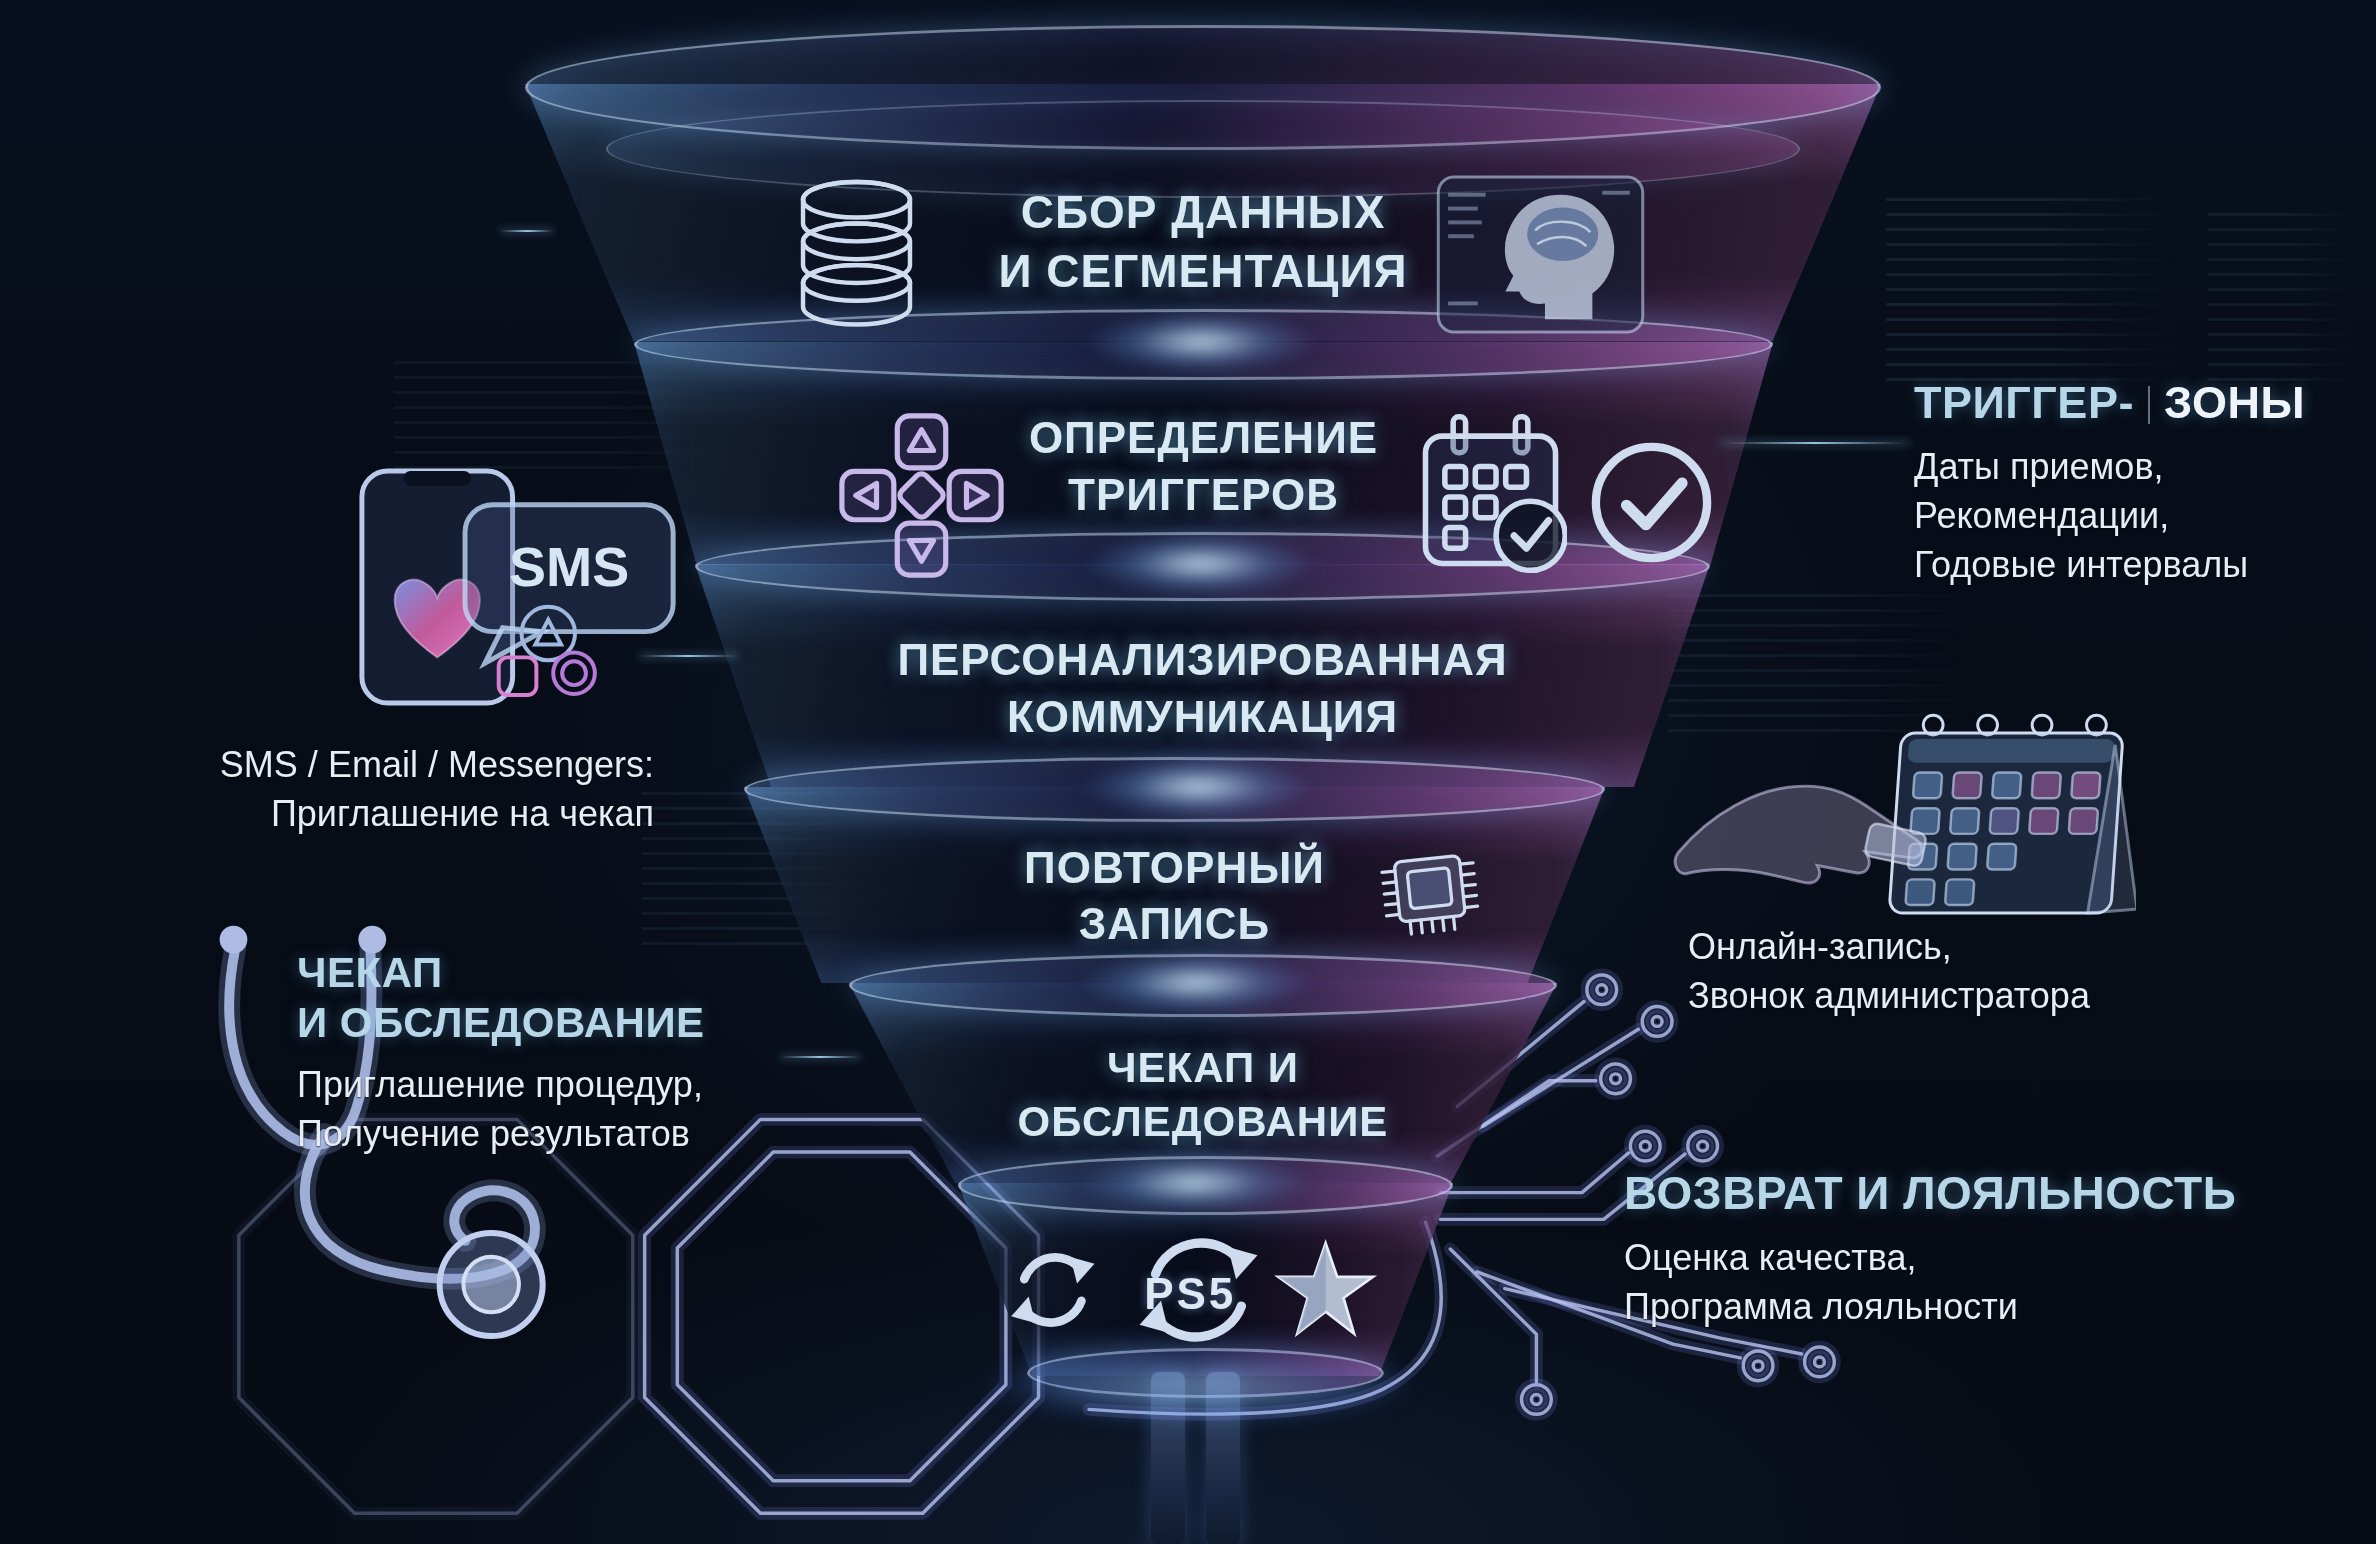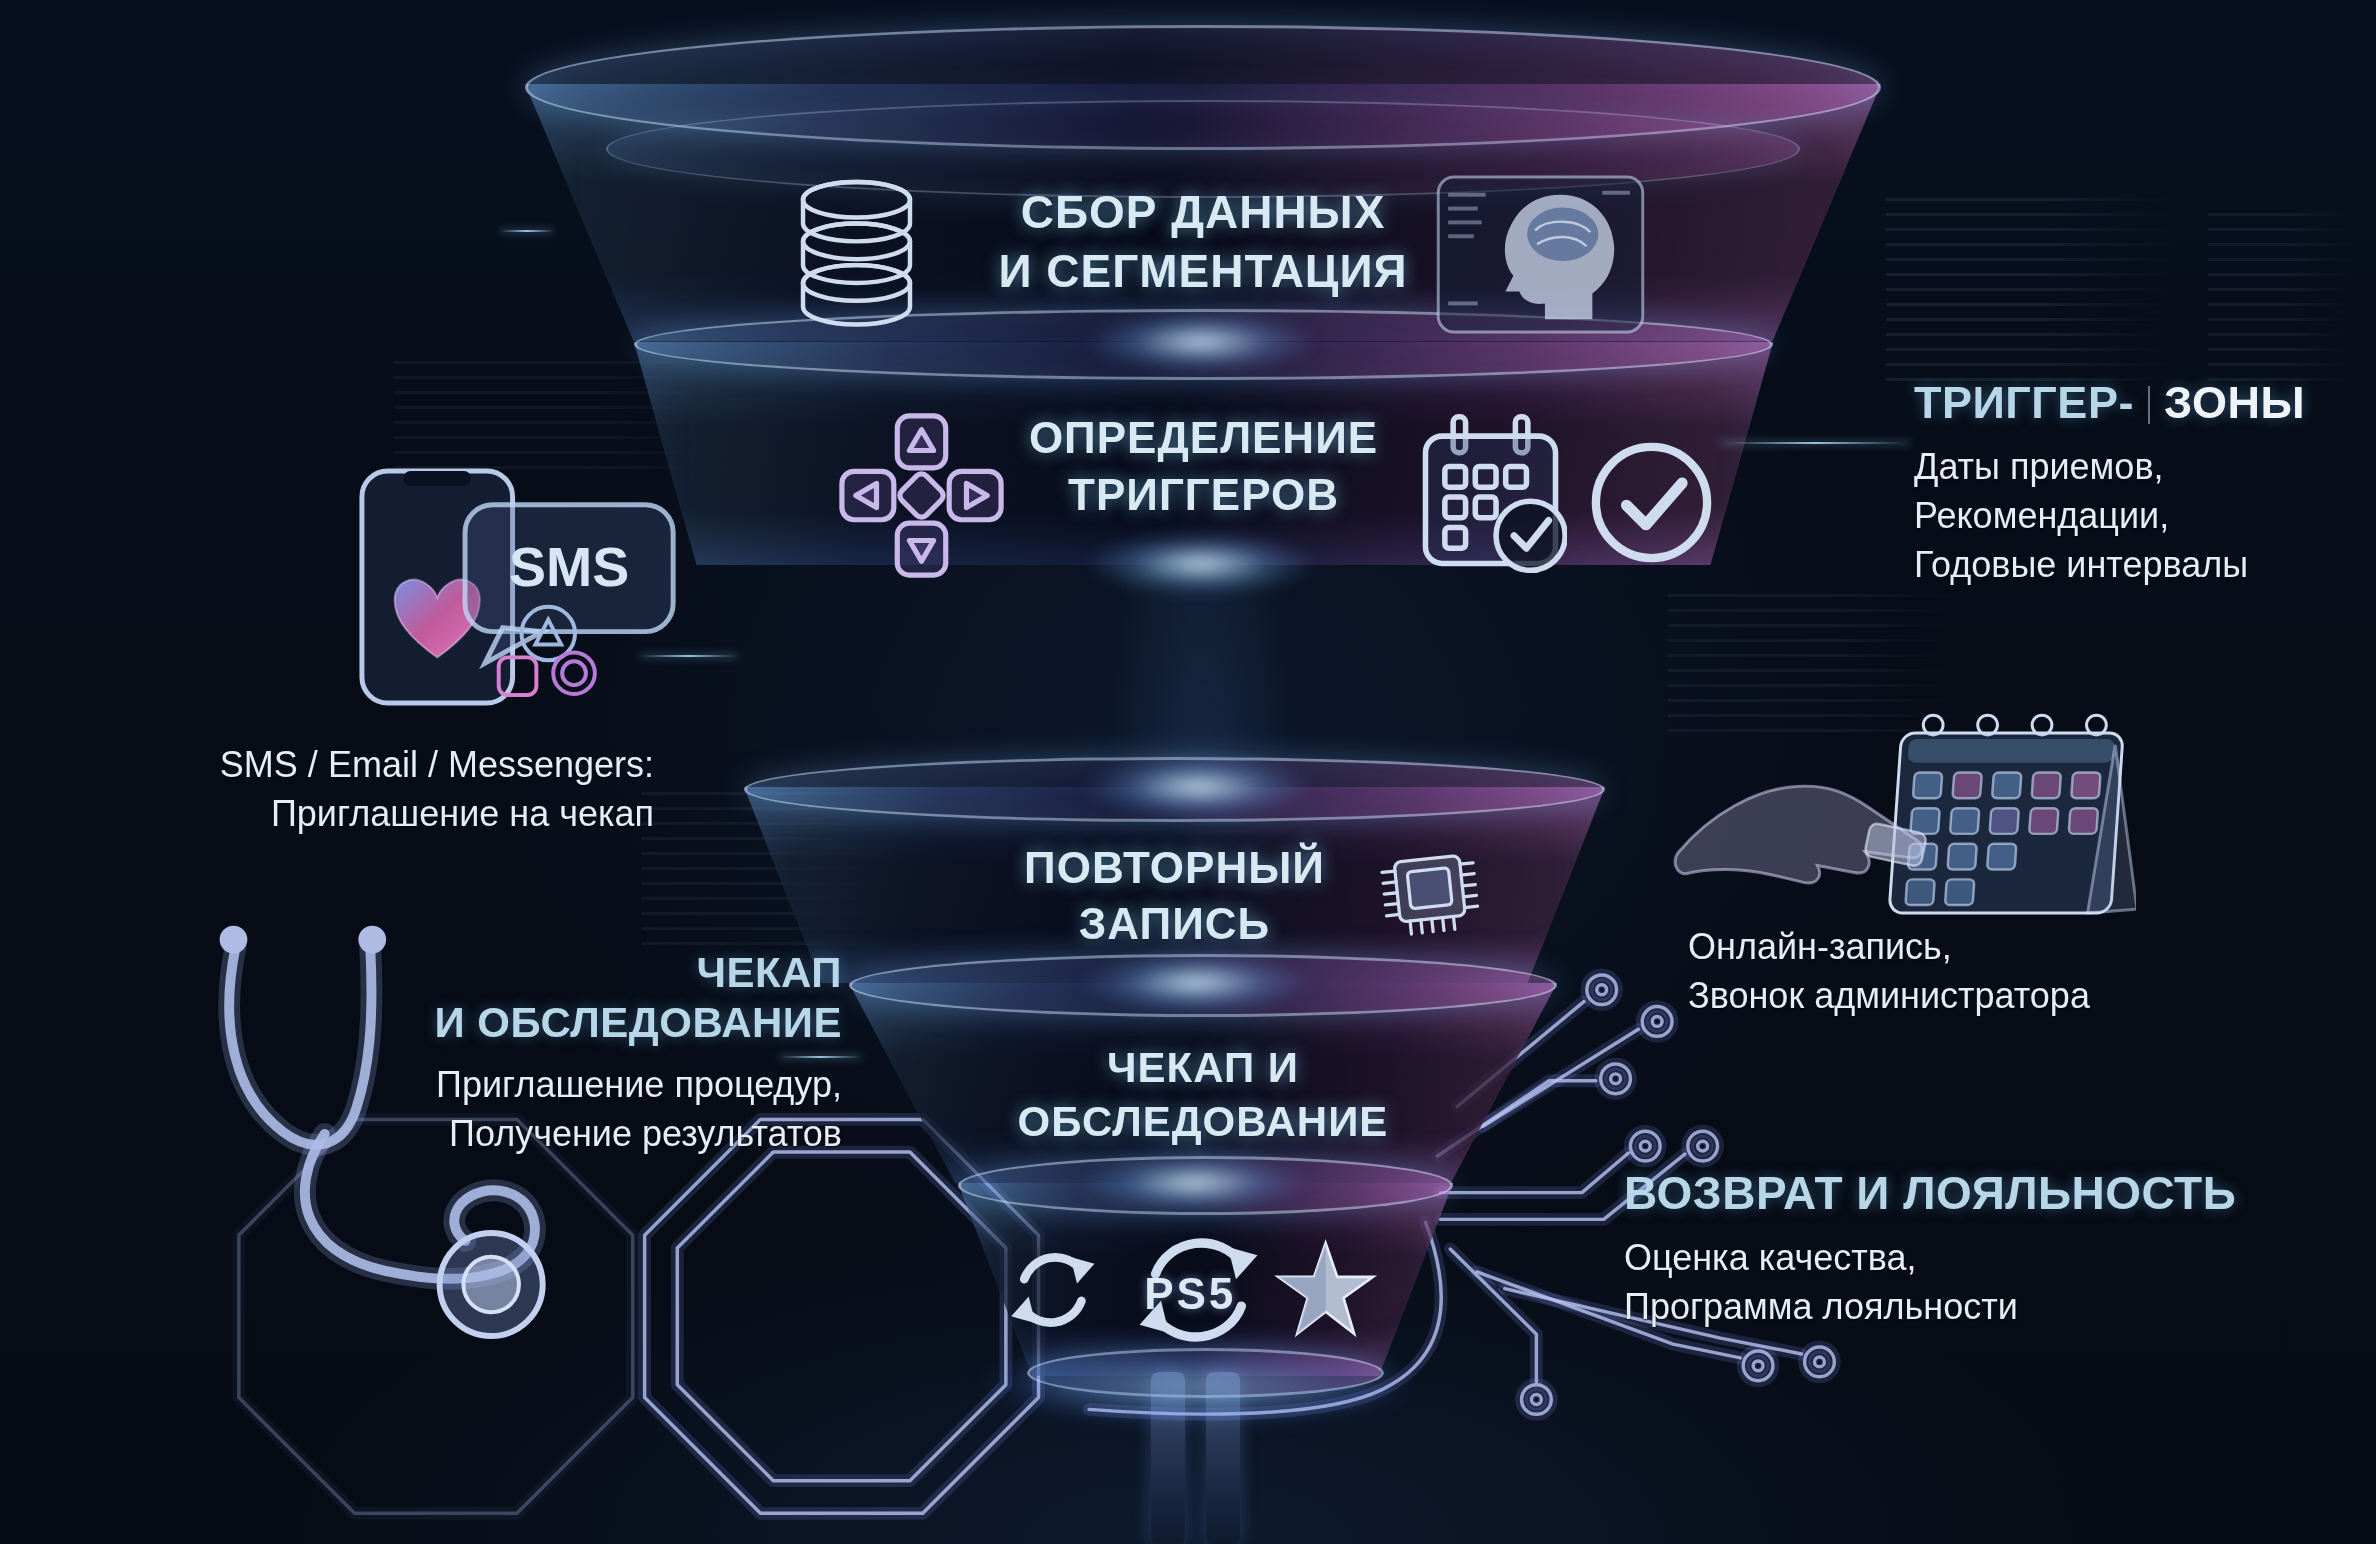--- a/index.html
+++ b/index.html
@@ -48,21 +48,21 @@
     text-shadow:0 0 16px rgba(130,215,255,.55),0 1px 3px rgba(0,0,0,.7);}
 
   
   .ann{position:absolute;}
   .ann-title{font-weight:bold;font-size:45px;color:#b7d6e8;letter-spacing:0.5px;line-height:1.18;
     text-shadow:0 0 14px rgba(120,200,255,.35);}
   .ann-title .t-rest{color:#eef4f9;}
   .t-sep{display:inline-block;width:2px;height:38px;background:rgba(190,215,240,.5);margin:0 14px;vertical-align:-6px;}
   .ann-body{font-size:36px;color:#e6edf4;line-height:1.36;margin-top:14px;
     text-shadow:0 1px 2px rgba(0,0,0,.7);}
-  .center{text-align:right;}
+  .center{text-align:left;}
   .right{text-align:right;}
 
   .connector{position:absolute;height:2px;
     background:linear-gradient(90deg, rgba(150,215,255,.05), rgba(175,228,255,.85), rgba(150,215,255,.05));
     box-shadow:0 0 9px rgba(150,215,255,.6);}
 
   
   .tg-glow{stroke:#8b96ff;stroke-opacity:.17;stroke-width:13;fill:none;stroke-linecap:round;stroke-linejoin:round;}
   .tg-main{stroke:#b8c4ef;stroke-opacity:.8;stroke-width:3.5;fill:none;stroke-linecap:round;stroke-linejoin:round;}
   .icon-stroke{stroke:#cfdcf0;fill:none;stroke-linecap:round;stroke-linejoin:round;}
@@ -130,20 +130,28 @@
 
   <div class="tier" style="left:634px;top:342px;width:1139px;height:223px">
     <div class="glass t2"></div>
     <div class="rim" style="height:65px;top:-33px"></div>
     <div class="tier-label" style="font-size:44px;padding-top:26px">
       <div>ОПРЕДЕЛЕНИЕ</div>
       <div>ТРИГГЕРОВ</div>
     </div>
   </div>
 
+  <div class="tier" style="left:695px;top:564px;width:1015px;height:223px">
+    <div class="glass t3"></div>
+    <div class="rim" style="height:63px;top:-32px"></div>
+    <div class="tier-label" style="font-size:44px;padding-top:26px">
+      <div>ПЕРСОНАЛИЗИРОВАННАЯ</div>
+      <div>КОММУНИКАЦИЯ</div>
+    </div>
+  </div>
 
   <div class="tier" style="left:744px;top:787px;width:861px;height:196px">
     <div class="glass t4"></div>
     <div class="rim" style="height:59px;top:-30px"></div>
     <div class="tier-label" style="font-size:44px;padding-top:22px">
       <div>ПОВТОРНЫЙ</div>
       <div>ЗАПИСЬ</div>
     </div>
   </div>
 

